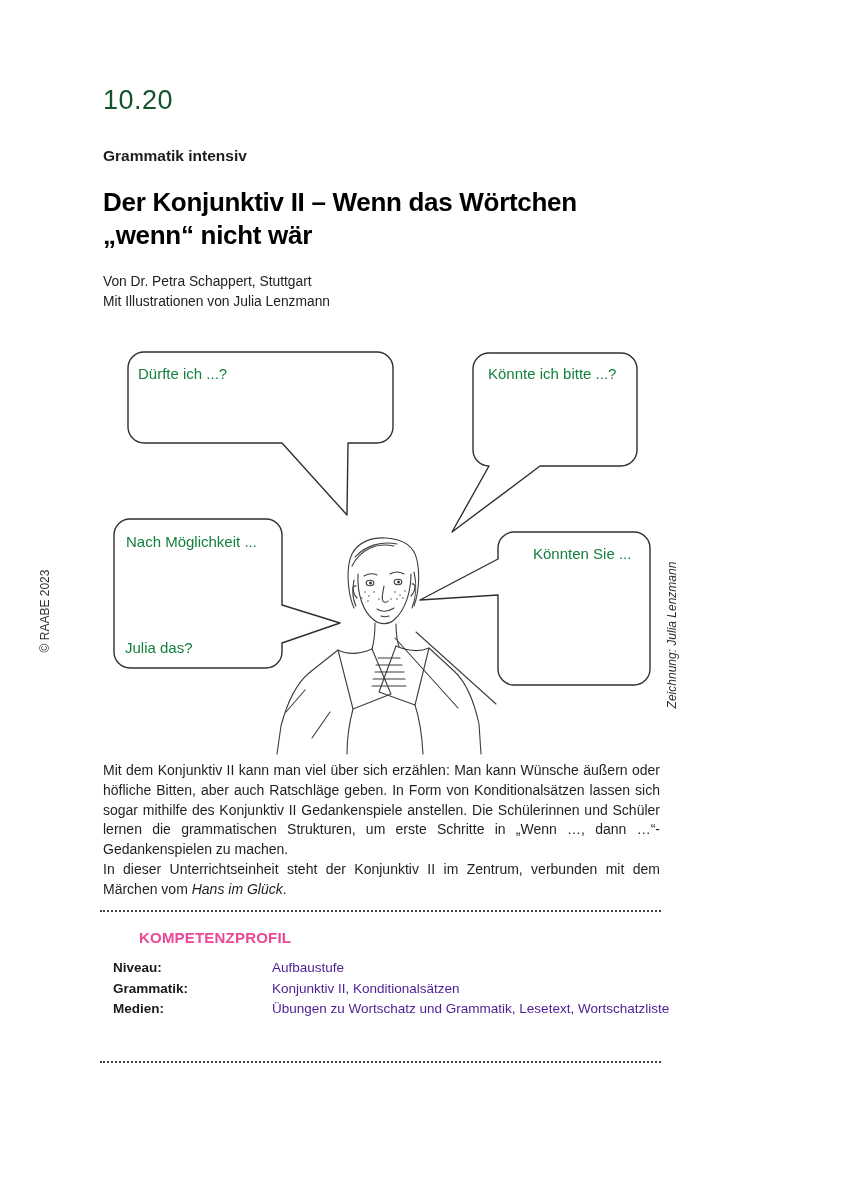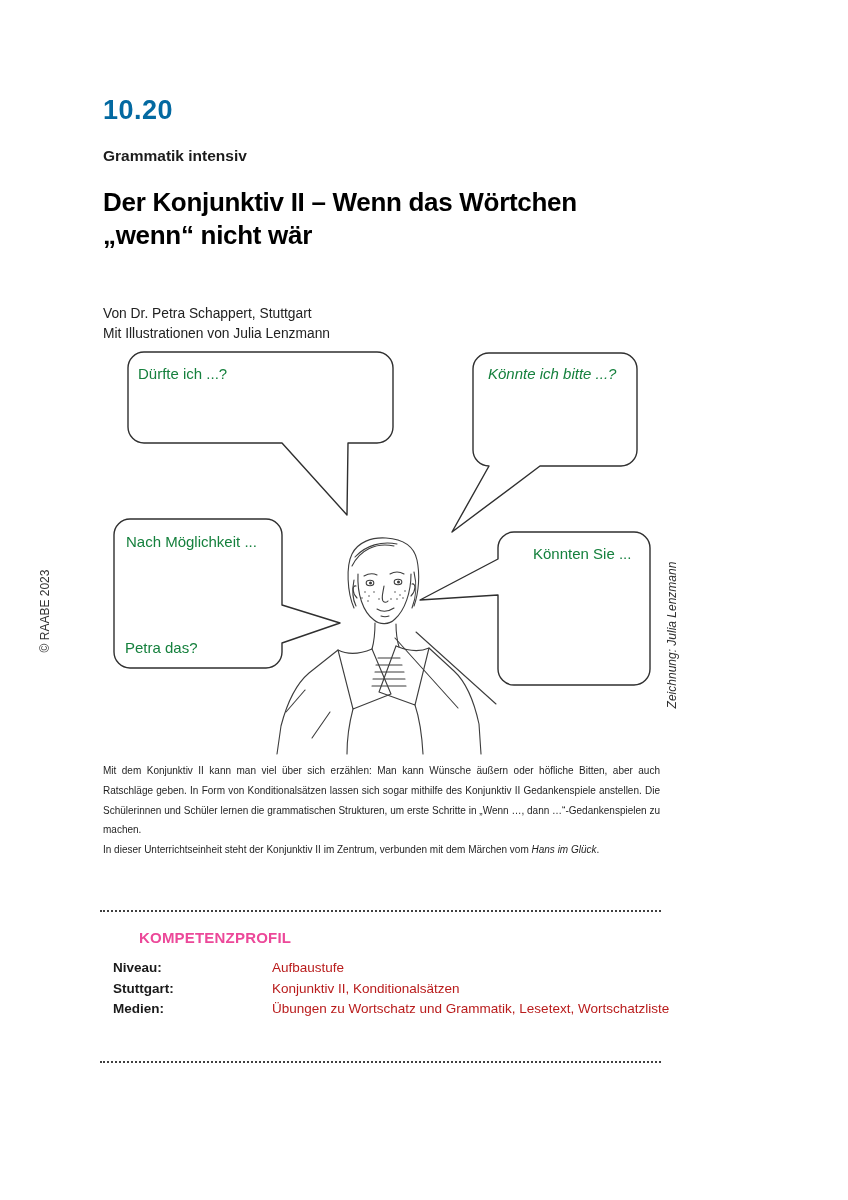--- a/index.html
+++ b/index.html
@@ -6,80 +6,80 @@
   html, body { background: #ffffff; }
   body { font-family: "Liberation Sans", sans-serif; color: #1e1e1e; }
   .page {
     position: relative;
     width: 848px;
     height: 1200px;
     background: #ffffff;
     overflow: hidden;
   }
   .kicker {
-    position: absolute; left: 103px; top: 97px;
-    font-size: 27px; font-weight: 700; line-height: 1;
-    color: #0369a1; letter-spacing: 0.5px;
+    position: absolute; left: 103px; top: 87px;
+    font-size: 27px; font-weight: 400; line-height: 1;
+    color: #14532d; letter-spacing: 0.5px;
   }
   .series {
     position: absolute; left: 103px; top: 147px;
     font-size: 15.5px; font-weight: 700; color: #1c1c1c;
   }
   .title {
     position: absolute; left: 103px; top: 186px; width: 560px;
     font-size: 26px; font-weight: 700; line-height: 33px;
     letter-spacing: -0.3px; color: #000000;
   }
   .title span { display: block; }
   .authors {
     position: absolute; left: 103px; top: 272px;
-    font-size: 13.8px; line-height: 20px; color: #222; margin-top: 32px;
+    font-size: 13.8px; line-height: 20px; color: #222;
   }
   .illustration {
     position: absolute; left: 100px; top: 340px;
     width: 565px; height: 418px;
   }
   .illustration svg { position: absolute; left: 0; top: 0; }
   .bubble-text {
     position: absolute; font-size: 15px; line-height: 19px; color: #15803d;
     white-space: nowrap;
   }
   .bt-1 { left: 38px;  top: 24px; }
-  .bt-2 { left: 388px; top: 24px; font-style: italic; }
+  .bt-2 { left: 388px; top: 24px; }
   .bt-3a { left: 26px; top: 192px; }
   .bt-3b { left: 25px; top: 298px; }
   .bt-4 { left: 414px; top: 204px; margin-left: 19px; }
   .side-text {
     position: absolute; height: 16px;
     font-size: 12px; color: #333; text-align: center; line-height: 16px;
     transform: rotate(-90deg); white-space: nowrap;
   }
   .side-left  { width: 160px; left: -35px; top: 603px; }
   .side-right { width: 200px; left: 572px; top: 627px; font-style: italic; color: #2f2f2f; }
   .body-text {
     position: absolute; left: 103px; top: 761px; width: 557px;
-    font-size: 10px; line-height: 19.8px; text-align: justify; color: #1f1f1f;
+    font-size: 14px; line-height: 19.8px; text-align: justify; color: #1f1f1f;
   }
   .sep {
     position: absolute; left: 100px; width: 561px; height: 0;
     border-top: 2px dotted #404040;
   }
   .sep1 { top: 910px; }
   .sep2 { top: 1061px; }
   .kp-heading {
     position: absolute; left: 113px; top: 929px;
     font-size: 15px; font-weight: 700; letter-spacing: 0.2px; color: #ec4899; margin-left: 26px;
   }
   .kp-table {
     position: absolute; left: 113px; top: 958px; width: 549px;
     font-size: 13.5px; line-height: 20.7px;
   }
   .kp-row { display: grid; grid-template-columns: 159px 1fr; }
   .kp-label { font-weight: 700; color: #1a1a1a; }
-  .kp-value { white-space: nowrap; color: #b91c1c; }
+  .kp-value { white-space: nowrap; color: #4c1d95; }
 </style>
 </head>
 <body>
 
 <div class="page">
 
   <div class="kicker">10.20</div>
   <div class="series">Grammatik intensiv</div>
 
   <h1 class="title">
@@ -148,40 +148,40 @@
         <path d="M 315 365 C 320 380 322 396 323 414"></path>
         <path d="M 205 350 L 186 372"></path>
         <path d="M 230 372 L 212 398"></path>
         <path d="M 295 298 L 358 368"></path>
         <path d="M 316 292 L 396 364"></path>
       </g>
     </svg>
     <div class="bubble-text bt-1">Dürfte ich ...?</div>
     <div class="bubble-text bt-2">Könnte ich bitte ...?</div>
     <div class="bubble-text bt-3a">Nach Möglichkeit ...</div>
-    <div class="bubble-text bt-3b">Petra das?</div>
+    <div class="bubble-text bt-3b">Julia das?</div>
     <div class="bubble-text bt-4">Könnten Sie ...</div>
   </div>
 
   <div class="body-text">
     <p>Mit dem Konjunktiv II kann man viel über sich erzählen: Man kann Wünsche äußern oder höfliche Bitten, aber auch Ratschläge geben. In Form von Konditionalsätzen lassen sich sogar mithilfe des Konjunktiv II Gedankenspiele anstellen. Die Schülerinnen und Schüler lernen die grammatischen Strukturen, um erste Schritte in „Wenn …, dann …“-Gedankenspielen zu machen.</p>
     <p><span>In dieser Unterrichtseinheit steht der Konjunktiv II im Zentrum, verbunden mit dem Märchen vom </span><i>Hans im Glück</i><span>.</span></p>
   </div>
 
   <div class="sep sep1"></div>
 
   <div class="kp-heading">KOMPETENZPROFIL</div>
 
   <div class="kp-table">
     <div class="kp-row">
       <div class="kp-label">Niveau:</div>
       <div class="kp-value">Aufbaustufe</div>
     </div>
     <div class="kp-row">
-      <div class="kp-label">Stuttgart:</div>
+      <div class="kp-label">Grammatik:</div>
       <div class="kp-value">Konjunktiv II, Konditionalsätzen</div>
     </div>
     <div class="kp-row">
       <div class="kp-label">Medien:</div>
       <div class="kp-value">Übungen zu Wortschatz und Grammatik, Lesetext, Wortschatzliste</div>
     </div>
   </div>
 
   <div class="sep sep2"></div>
 

